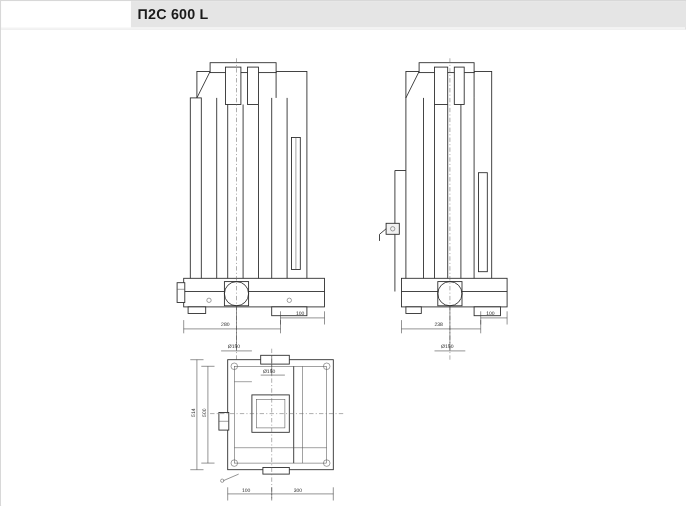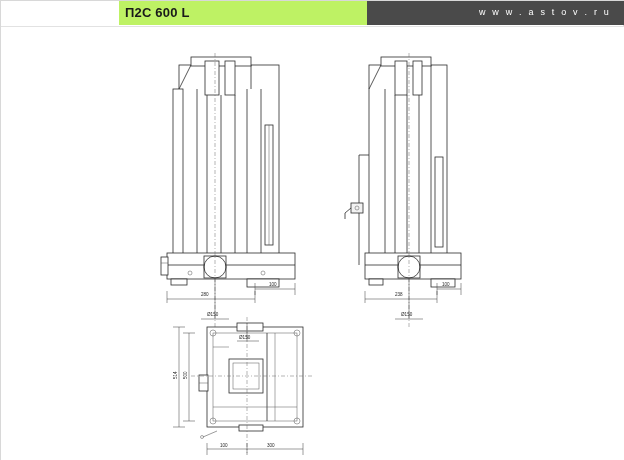--- a/index.html
+++ b/index.html
@@ -13,21 +13,21 @@
   #page{
     position:relative;
     width:624px;height:460px;
     box-sizing:border-box;
     border:1px solid #d8d8d8;
     background:#fff;
   }
   
   #header{
     position:absolute;left:0;top:0;width:624px;height:24px;
-    background:#bef264;
+    background:#e5e5e5;
   }
   #header-left{
     position:absolute;left:0;top:0;width:118px;height:24px;
     background:#ffffff;
   }
   #header-title{
     position:absolute;left:124px;top:4px;
     font-size:13px;font-weight:bold;color:#1a1a1a;
     letter-spacing:0.2px;
     white-space:nowrap;
@@ -61,23 +61,20 @@
   .dimtext-v{font-family:"Liberation Sans",sans-serif;font-size:4.6px;fill:#2b2b2b;}
 </style>
 </head>
 <body>
 
 <div id="page">
 
   <div id="header">
     <div id="header-left"></div>
     <div id="header-title">П2С 600 L</div>
-    <div id="header-right">
-      <div id="header-site">w w w . a s t o v . r u</div>
-    </div>
   </div>
   <div id="hrule"></div>
 
   <div id="canvas">
     <svg width="624" height="433" viewBox="0 0 624 433" xmlns="http://www.w3.org/2000/svg">
 
       <g>
 
         <rect class="fillw" x="178" y="38" width="100" height="200"></rect>
 

